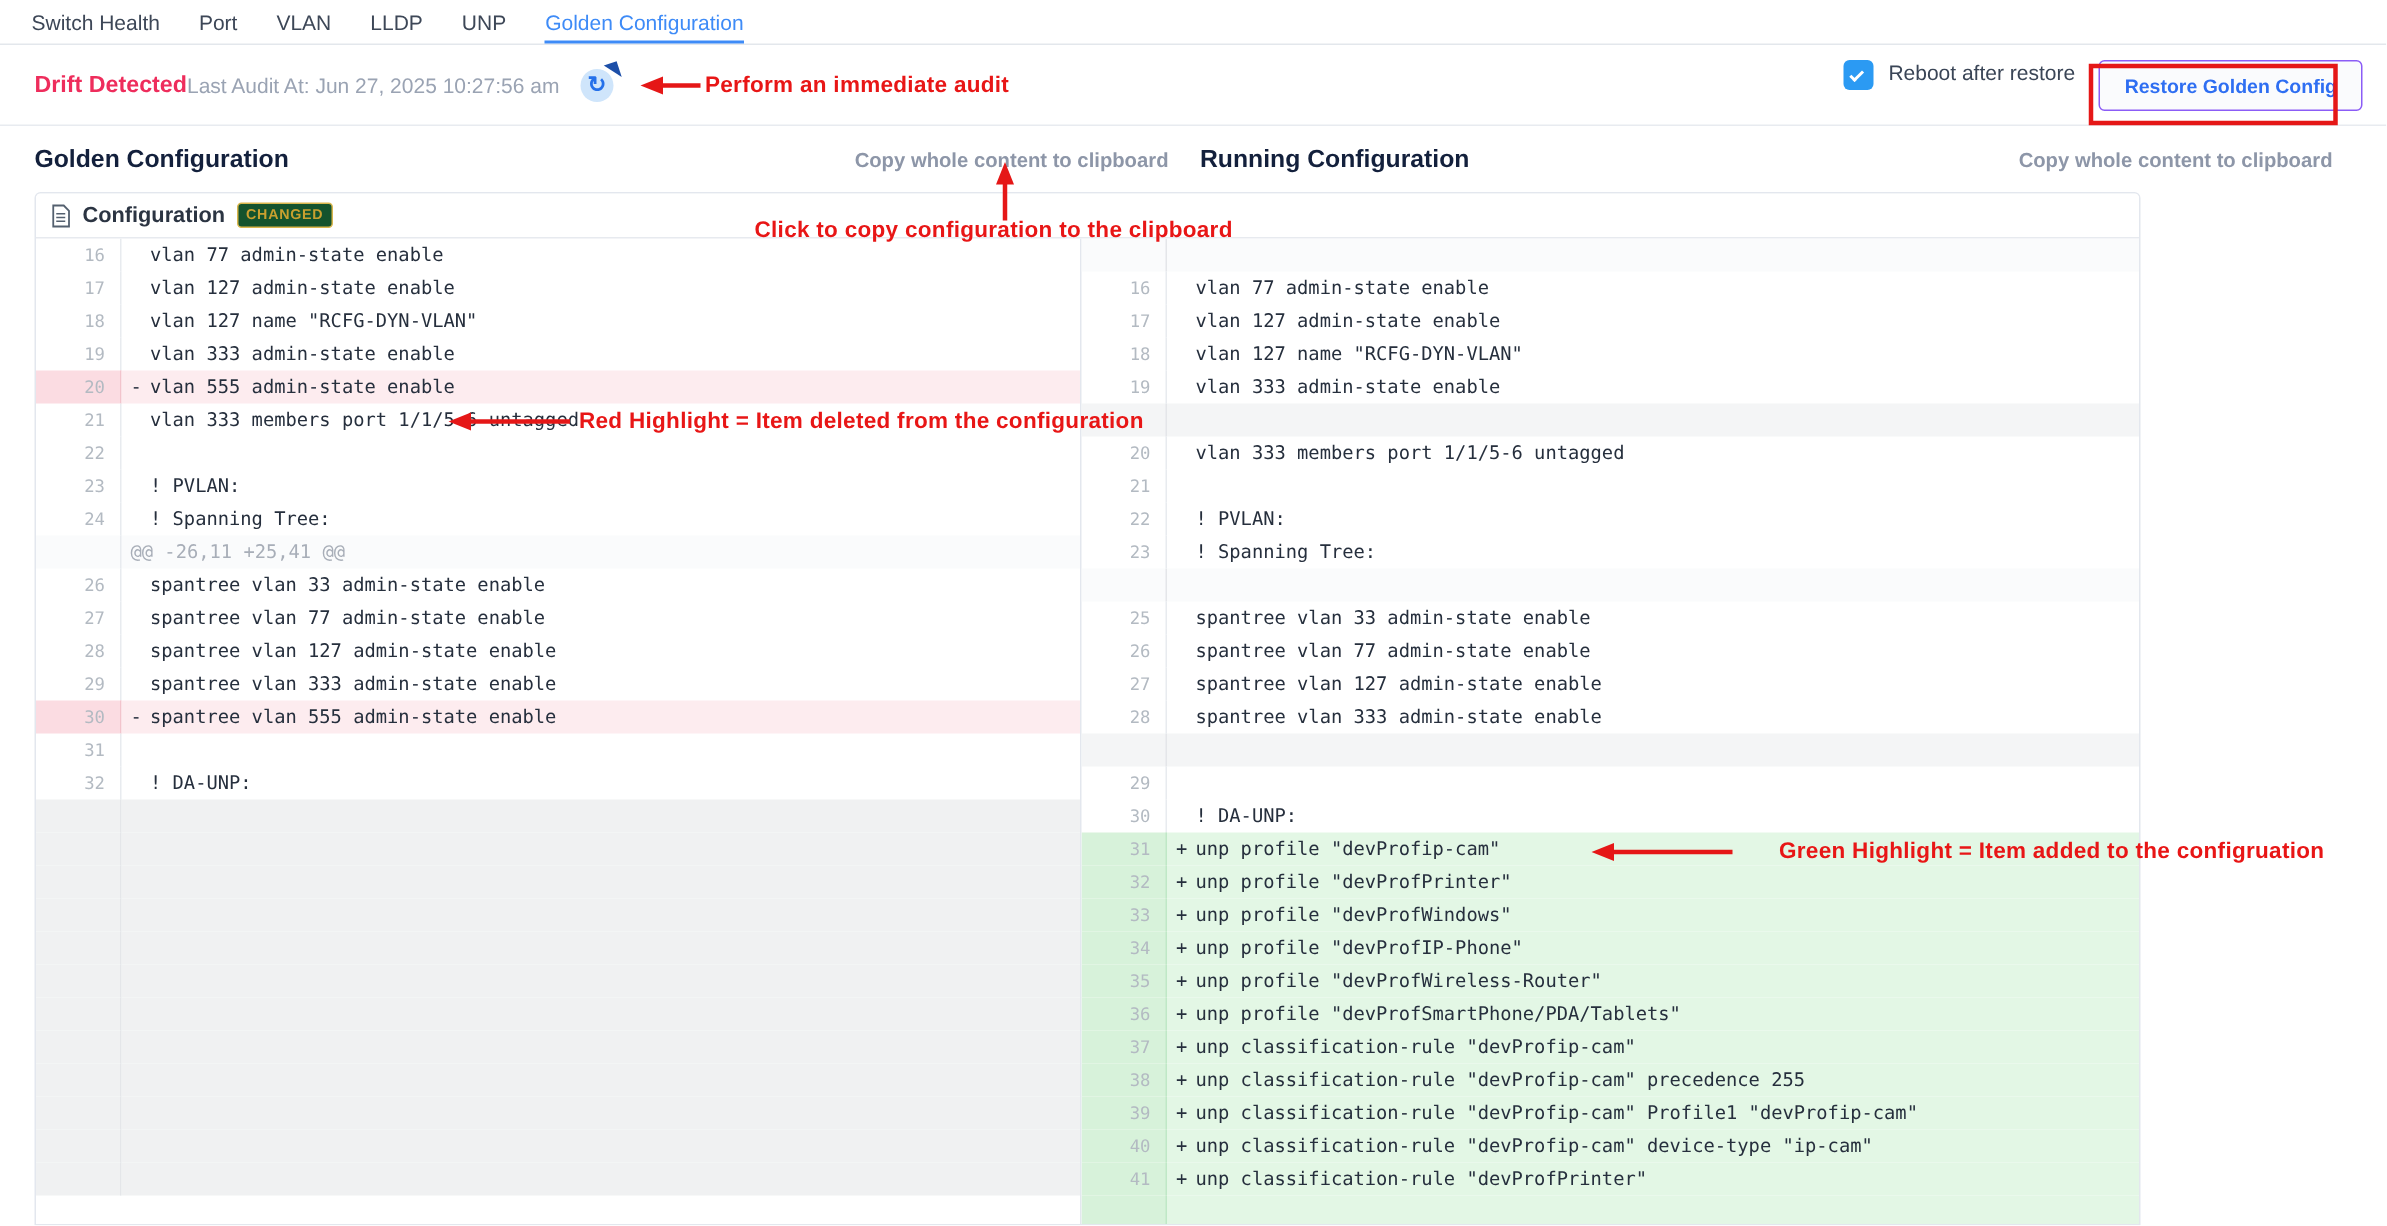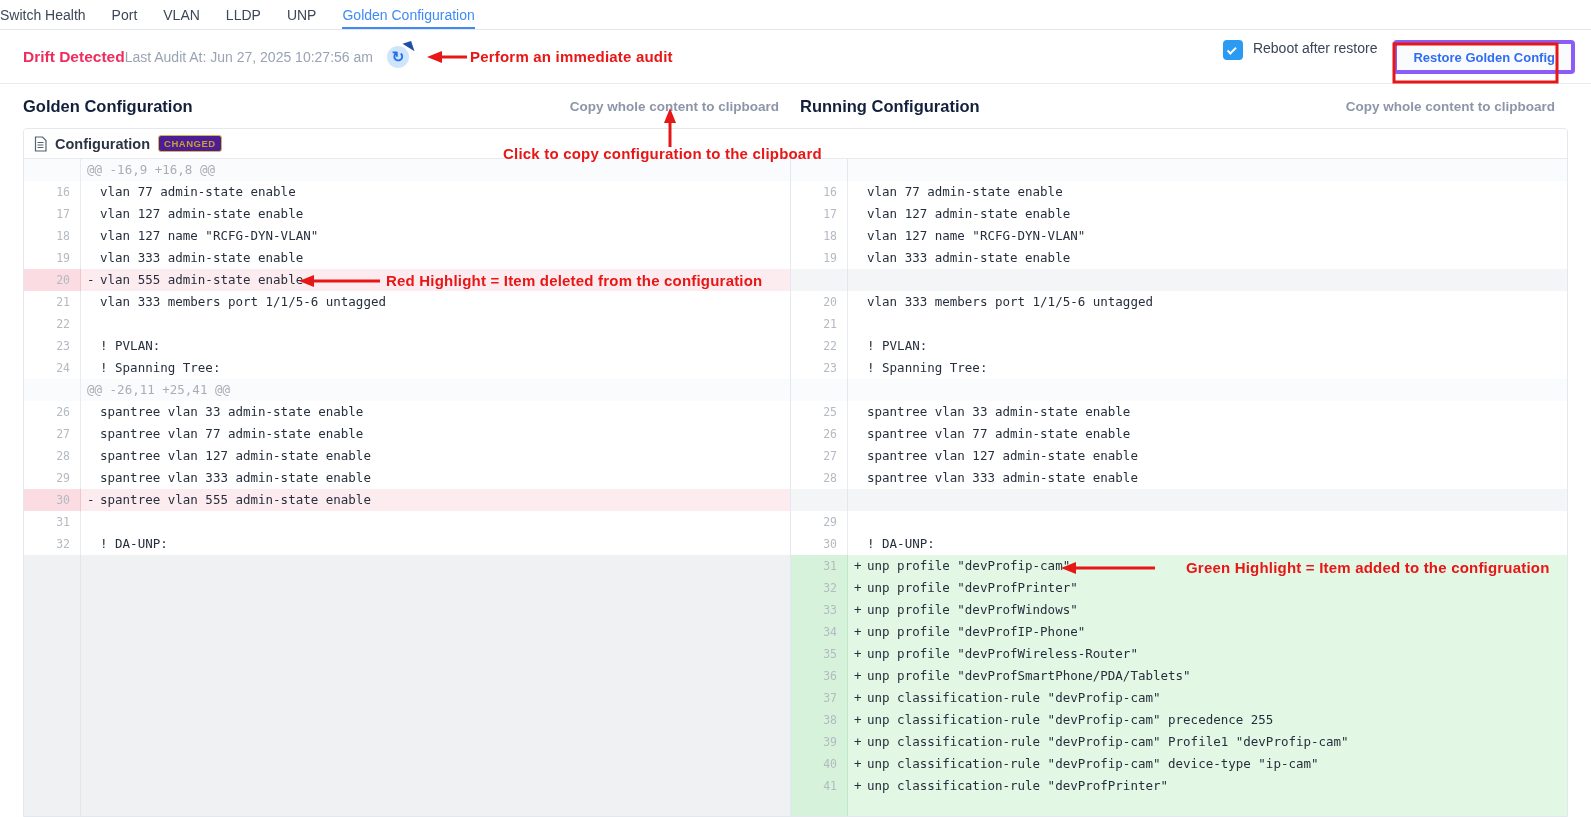--- a/index.html
+++ b/index.html
@@ -2,21 +2,21 @@
 <html><head>
 <meta charset="utf-8">
 <style>
   * { margin:0; padding:0; box-sizing:border-box; }
   html,body { background:#fff; }
   .page{ position:relative; width:1591px; height:817px; overflow:hidden;
          font-family:"Liberation Sans", sans-serif; background:#fff; }
 
   
   .tabbar{ position:absolute; top:0; left:0; right:0; height:30px;
-           display:flex; gap:26px; padding-left:0; align-items:stretch;
+           display:flex; gap:26px; padding-left:21px; align-items:stretch;
            border-bottom:1px solid #e3e7ec; background:#fff; }
   .tab{ display:flex; align-items:center; font-size:14px; color:#3d4757;
         cursor:pointer; border-bottom:2px solid transparent; padding-top:2px; }
   .tab.active{ color:#3e8bf7; border-bottom-color:#3e8bf7; }
 
   
   .statusbar{ position:absolute; top:31px; left:0; right:0; height:53px;
               display:flex; align-items:center; padding:0 16px 0 23px;
               border-bottom:1px solid #e8ebf0; background:#fff; }
   .drift{ font-size:15.5px; font-weight:bold; color:#ee2d5c; }
@@ -26,42 +26,42 @@
               color:#2470ea; font-size:15px; font-weight:bold; line-height:20px; }
   .audit-btn .tri{ position:absolute; top:-4px; right:-4px; width:0; height:0;
                    border-left:9px solid transparent; border-top:11px solid #1d4fa8;
                    transform:rotate(-18deg); }
   .status-right{ margin-left:auto; display:flex; align-items:flex-start; gap:10px; }
   .checkbox{ width:20px; height:20px; border-radius:4px; background:#2b9af3;
              display:inline-flex; align-items:center; justify-content:center; cursor:pointer; }
   .checkbox .check{ width:9px; height:5px; border-left:2px solid #fff;
                     border-bottom:2px solid #fff; transform:rotate(-45deg) translate(0,-1px); }
   .reboot-label{ font-size:14px; color:#3a4556; margin-right:6px; }
-  .restore-btn{ height:34px; padding:0 16px; border:4px solid #8b5cf6; border-radius:4px;
+  .restore-btn{ height:34px; padding:0 16px; border:1px solid #8b5cf6; border-radius:4px;
                 background:#fafbfd; color:#2e6ef2; font-size:13px; font-weight:bold;
                 font-family:"Liberation Sans",sans-serif; cursor:pointer; }
 
   
   .col-headers{ position:absolute; top:84px; left:0; right:0; height:44px; }
   .col-head{ position:absolute; top:0; height:44px; display:flex;
              align-items:center; justify-content:space-between; }
   .col-head.left{ left:23px; width:756px; }
   .col-head.right{ left:800px; width:755px; }
   .col-title{ font-size:16.5px; font-weight:bold; color:#13203c; }
   .copy-link{ font-size:13.5px; font-weight:bold; color:#8d96a8; cursor:pointer; }
 
   
-  .diff-card{ position:absolute; left:23px; top:128px; width:1545px; bottom:0;
+  .diff-card{ position:absolute; left:23px; top:128px; width:1404px; bottom:0;
               border:1px solid #e3e7ee; border-radius:4px 4px 0 0; background:#fff;
               overflow:hidden; }
   .diff-header{ height:30px; display:flex; align-items:center; gap:8px;
                 padding-left:10px; border-bottom:1px solid #e7eaef; background:#fff; }
   .file-label{ font-size:14.5px; color:#2b3442; font-weight:600; }
   .badge{ font-size:9.5px; font-weight:bold; letter-spacing:.5px; color:#c9a02f;
-          border:1px solid #d9b64d; border-radius:3px; padding:2px 5px; background:#4c1d95; }
+          border:1px solid #d9b64d; border-radius:3px; padding:2px 5px; background:#14532d; }
   .diff-body{ display:flex; height:calc(100% - 30px); overflow:hidden; }
   .pane{ overflow:hidden; }
   .pane.left{ width:767px; }
   .pane.right{ width:778px; border-left:1px solid #e3e7ee; }
 
   .drow{ display:flex; height:22px; line-height:22px;
          font-family:"DejaVu Sans Mono", monospace; font-size:12.5px; color:#262f3d; }
   .gut{ width:57px; flex:none; text-align:right; padding-right:10px;
         font-size:11.5px; color:#b3bac2; border-right:1px solid #e8ebef; }
   .code{ flex:1; padding-left:6px; white-space:pre; overflow:hidden; }
@@ -124,24 +124,20 @@
     <div class="diff-header">
       <svg width="13" height="16" viewBox="0 0 13 16">
         <path d="M1.5 1h7l3.5 3.5V15h-10.5z" fill="none" stroke="#54606f" stroke-width="1.2"></path>
         <path d="M3.5 6.5h6M3.5 9h6M3.5 11.5h6" stroke="#54606f" stroke-width="1"></path>
       </svg>
       <span class="file-label">Configuration</span>
       <span class="badge">CHANGED</span>
     </div>
     <div class="diff-body">
       <div class="pane left" id="pane-left">
-          <div class="drow hunk">
-            <div class="gut"></div>
-            <div class="code">@@ -16,9 +16,8 @@</div>
-          </div>
           <div class="drow norm">
             <div class="gut">16</div>
             <div class="code"><span class="mk"></span><span class="tx">vlan 77 admin-state enable</span></div>
           </div>
           <div class="drow norm">
             <div class="gut">17</div>
             <div class="code"><span class="mk"></span><span class="tx">vlan 127 admin-state enable</span></div>
           </div>
           <div class="drow norm">
             <div class="gut">18</div>

